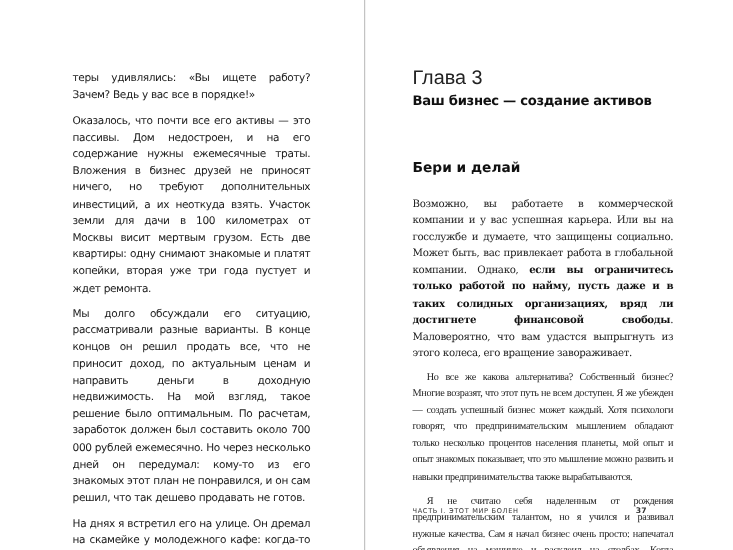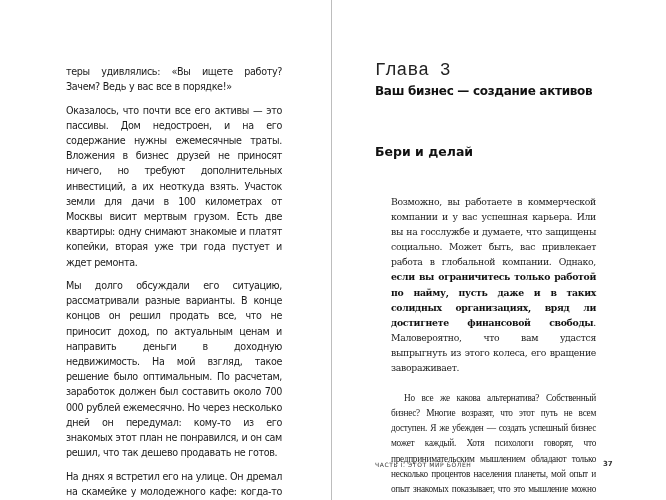--- a/index.html
+++ b/index.html
@@ -5,29 +5,29 @@
     html, body { margin:0; padding:0; }
     body { width:666px; height:500px; background:#fff; position:relative; overflow:hidden; }
     .page { position:absolute; top:0; height:500px; background:#fff; }
     .left-page { left:0; width:287px; }
     .right-page { left:333px; width:333px; }
     .gutter { position:absolute; left:331px; top:0; width:1px; height:500px; background:#bdbdbd; }
     .ltext { position:absolute; left:66px; top:64px; width:216px;
       font-family:"DejaVu Sans", sans-serif; font-size:9.6px; line-height:15.2px; color:#1a1a1a;
       text-align:justify; letter-spacing:-0.35px; word-spacing:0.2px; }
     .ltext p { margin:0 0 8.2px 0; }
-    .chapter { position:absolute; left:375px; top:59px; font-family:Liberation Mono, monospace; font-weight:300; color:#222; font-size:18px; line-height:22px; }
+    .chapter { position:absolute; left:375px; top:59px; font-family:Liberation Sans, sans-serif; font-weight:300; color:#222; font-size:18px; line-height:22px; }
     .chaptitle { position:absolute; left:375px; top:80px; width:230px; font-family:"DejaVu Sans", sans-serif; font-weight:bold; font-size:12px; line-height:22px; color:#111; letter-spacing:-0.3px; }
     .subhead { position:absolute; left:375px; top:144px; font-family:"DejaVu Sans", sans-serif; font-weight:bold; font-size:12.5px; color:#111; }
     .rtext { position:absolute; left:375px; top:178px; width:237px; font-family:"DejaVu Serif", serif; font-size:9.3px; line-height:15.1px; color:#222; text-align:justify; letter-spacing:-0.3px; }
-    .rtext p { margin:16px; }
+    .rtext p { margin:0; }
     .rtext p.ind { text-indent:13px; margin-top:7px;font-family:Liberation Serif, serif; }
     .rtext b { font-weight:bold; color:#111; }
     .footer-left { position:absolute; left:375px; top:461px; font-family:"DejaVu Sans", sans-serif; font-size:6px; letter-spacing:0.6px; color:#333; text-transform:none; }
-    .footer-right { position:absolute; left:603px; top:460px; font-family:"DejaVu Sans", sans-serif; font-size:7px; font-weight:bold; color:#333; }
+    .footer-right { position:absolute; left:578px; top:460px; font-family:"DejaVu Sans", sans-serif; font-size:7px; font-weight:bold; color:#333; }
   </style>
 </head>
 <body>
 
 <div class="page left-page">
   <div class="ltext">
     <p>теры удивлялись: «Вы ищете работу? Зачем? Ведь у вас все в порядке!»</p>
     <p>Оказалось, что почти все его активы — это пассивы. Дом недостроен, и на его содержание нужны ежемесячные траты. Вложения в бизнес друзей не приносят ничего, но требуют дополнительных инвестиций, а их неоткуда взять. Участок земли для дачи в 100 километрах от Москвы висит мертвым грузом. Есть две квартиры: одну снимают знакомые и платят копейки, вторая уже три года пустует и ждет ремонта.</p>
     <p>Мы долго обсуждали его ситуацию, рассматривали разные варианты. В конце концов он решил продать все, что не приносит доход, по актуальным ценам и направить деньги в доходную недвижимость. На мой взгляд, такое решение было оптимальным. По расчетам, заработок должен был составить около 700 000 рублей ежемесячно. Но через несколько дней он передумал: кому-то из его знакомых этот план не понравился, и он сам решил, что так дешево продавать не готов.</p>
     <p>На днях я встретил его на улице. Он дремал на скамейке у молодежного кафе: когда-то модная одежда, видавшие виды стильные очки, килограммов 20 лишнего веса, рядом пустая бутылка из-под пива. А ведь сколько лоска в нем было совсем недавно!</p>

